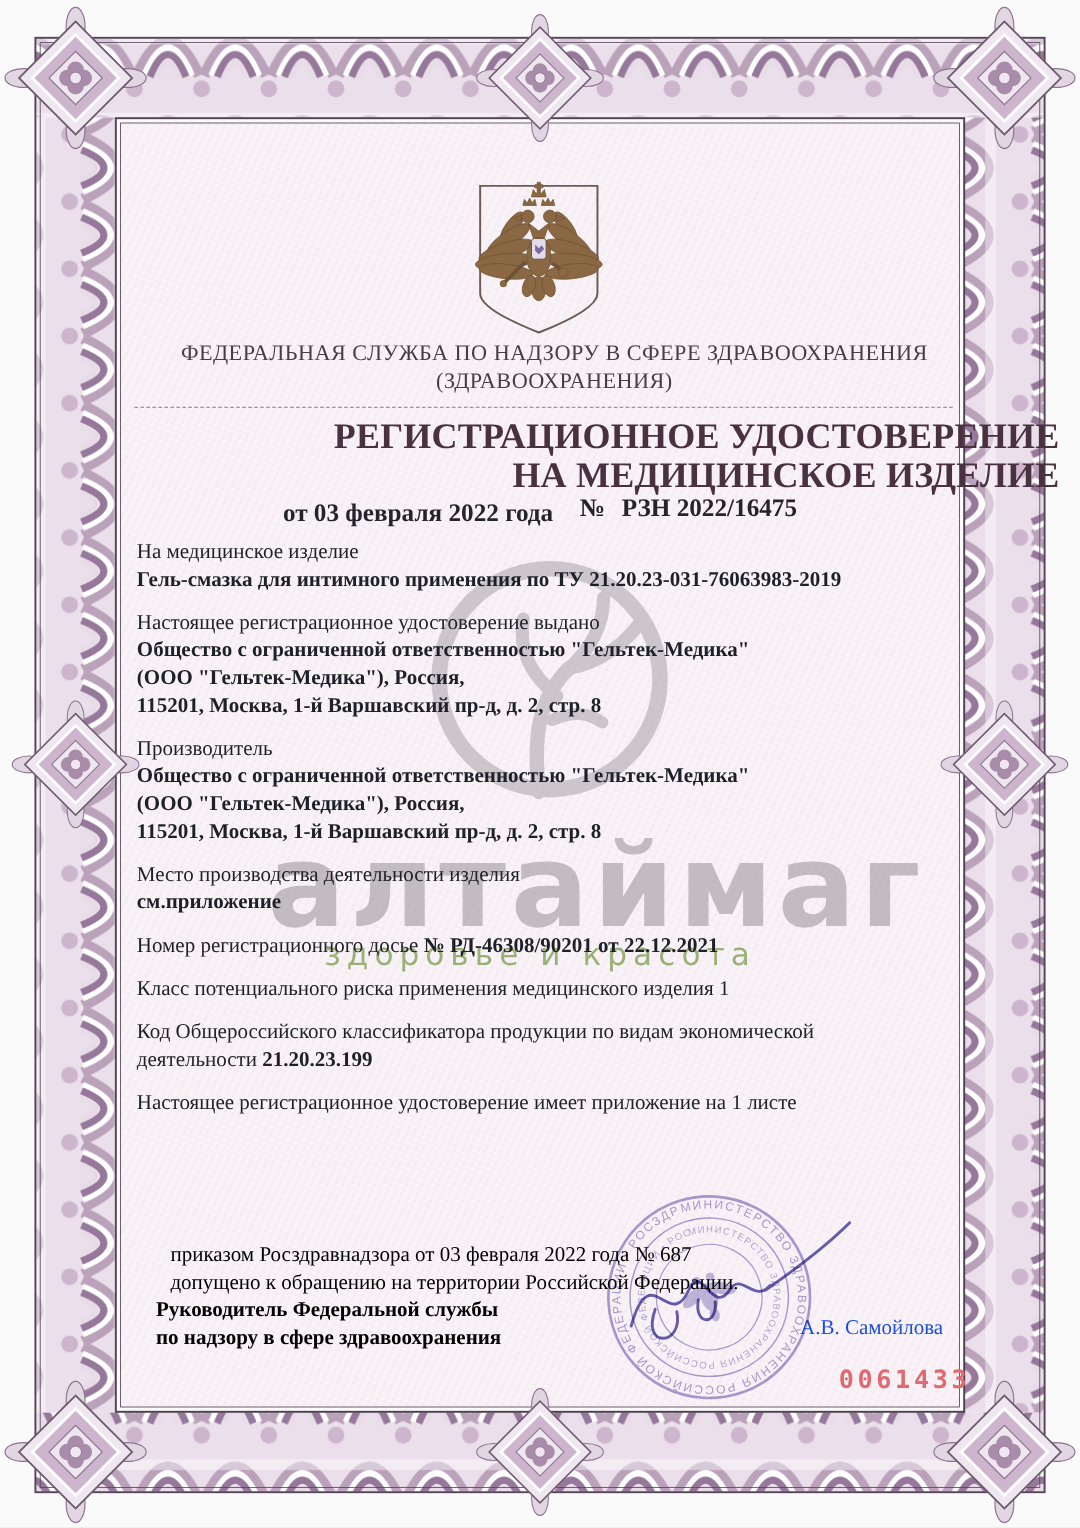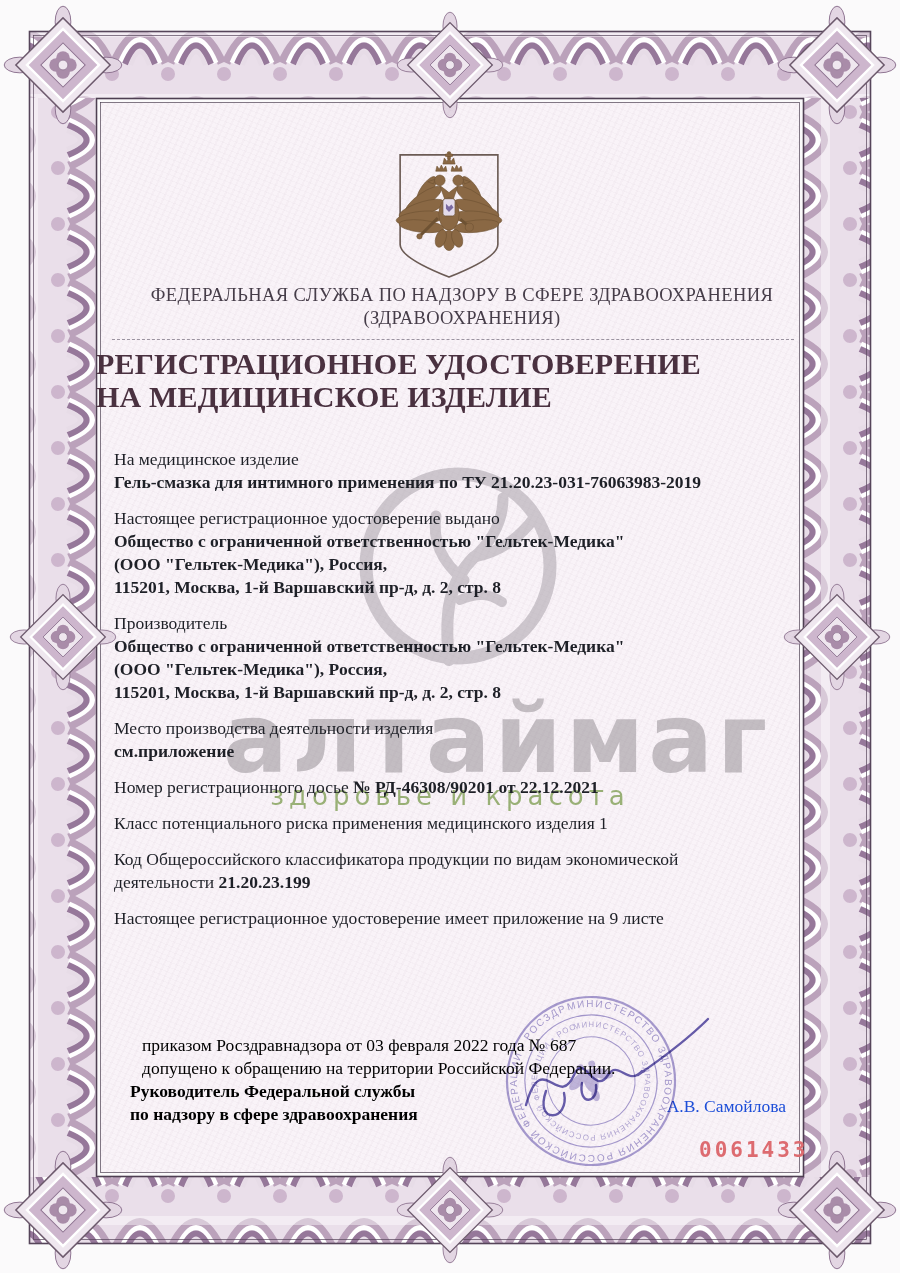--- a/index.html
+++ b/index.html
@@ -18,21 +18,21 @@
     pointer-events:none;
   }
   
   .emblem{left:393px;top:150px;width:112px;height:132px;}
   .agency{
     left:96px;top:284px;width:708px;text-align:center;
     font-size:18.5px;line-height:1.25;color:#463d49;letter-spacing:0.4px;margin-left:12px;
   }
   .sep{left:112px;top:339px;width:682px;border-top:1px dashed #9b93a0;height:0;}
   .doc-title{
-    left:96px;top:347px;width:787px;text-align:left;
+    left:96px;top:347px;width:787px;text-align:right;
     font-weight:700;font-size:30px;line-height:33px;color:#4a3140;
     letter-spacing:0.2px;
   }
   .date-row{
     left:96px;top:415px;width:708px;text-align:center;
     font-weight:700;font-size:21px;color:#26242b;
   }
   .date-row .num-group{display:inline-block;position:relative;top:-4px;margin-left:22px;}
   .date-row .num-sign{margin-right:14px;}
   
@@ -195,20 +195,23 @@
     <div>ФЕДЕРАЛЬНАЯ СЛУЖБА ПО НАДЗОРУ В СФЕРЕ ЗДРАВООХРАНЕНИЯ</div>
     <div>(ЗДРАВООХРАНЕНИЯ)</div>
   </div>
 
   <div class="abs sep"></div>
 
   <div class="abs doc-title">
     <div>РЕГИСТРАЦИОННОЕ УДОСТОВЕРЕНИЕ</div>
     <div>НА МЕДИЦИНСКОЕ ИЗДЕЛИЕ</div>
   </div>
+  <div class="abs date-row">
+    <span>от  03 февраля 2022 года</span><span class="num-group"><span class="num-sign">№</span><span>РЗН 2022/16475</span></span>
+  </div>
 
   <div class="abs body-text">
     <p>
       <span>На медицинское изделие</span><br>
       <span class="b">Гель-смазка для интимного применения по ТУ 21.20.23-031-76063983-2019</span>
     </p>
     <p>
       <span>Настоящее регистрационное удостоверение выдано</span><br>
       <span class="b">Общество с ограниченной ответственностью "Гельтек-Медика"</span><br>
       <span class="b">(ООО "Гельтек-Медика"), Россия,</span><br>
@@ -231,21 +234,21 @@
     <p>
       <span>Класс потенциального риска применения медицинского изделия</span>
       <span>1</span>
     </p>
     <p>
       <span>Код Общероссийского классификатора продукции по видам экономической</span><br>
       <span>деятельности</span>
       <span class="b">21.20.23.199</span>
     </p>
     <p>
-      <span>Настоящее регистрационное удостоверение имеет приложение на 9 листе</span>
+      <span>Настоящее регистрационное удостоверение имеет приложение на 1 листе</span>
     </p>
   </div>
 
   <div class="abs footer-block">
     <div class="ind">приказом Росздравнадзора от 03 февраля 2022 года № 687</div>
     <div class="ind">допущено к обращению на территории Российской Федерации.</div>
     <div class="b">Руководитель Федеральной службы</div>
     <div class="b">по надзору в сфере здравоохранения</div>
   </div>
   <div class="abs signatory-name">А.В. Самойлова</div>

